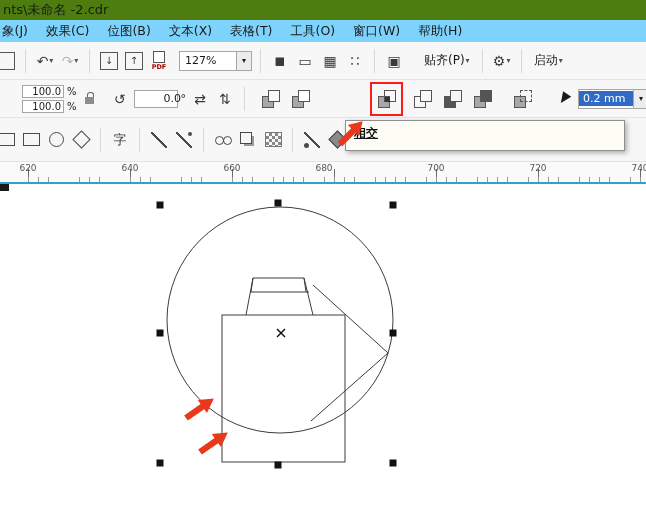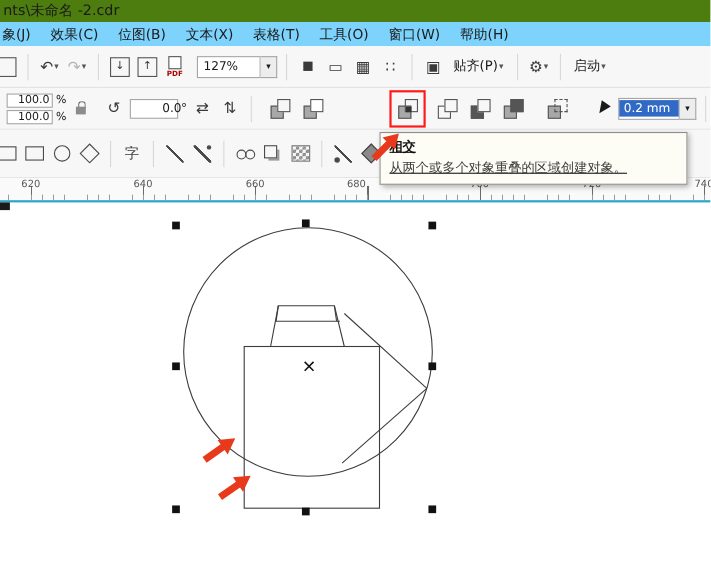--- a/index.html
+++ b/index.html
@@ -34,21 +34,21 @@
   .pdf-page { width:10px; height:10px; border:1px solid #555; background:#fff; margin-bottom:1px; }
   .pdf-text { font-size:6.5px; font-weight:bold; color:#a00; }
 
   .combo { display:flex; align-items:center; flex:none; }
   .combo-value { border:1px solid #a6a6a6; background:#fff; height:20px; font-size:11px; display:flex; align-items:center; padding:0 5px; box-sizing:border-box; }
   .zoom-val { width:58px; }
   .combo-arrow { width:15px; height:20px; border:1px solid #a6a6a6; border-left:none; background:#ededed;
                  display:flex; align-items:center; justify-content:center; font-size:8px; box-sizing:border-box; }
 
   
-  .scale-group { display:flex; flex-direction:column; gap:2px; margin-left:4px; flex:none; }
+  .scale-group { display:flex; flex-direction:column; gap:2px; margin-left:20px; flex:none; }
   .scale-row { display:flex; align-items:center; gap:3px; font-size:10px; }
   .mini-field { width:42px; height:13px; border:1px solid #a6a6a6; background:#fff; font-size:10px;
                 display:inline-flex; align-items:center; justify-content:flex-end; padding:0 2px; box-sizing:border-box; }
   .lock-i { position:relative; width:11px; height:13px; }
   .lock-i::before { content:""; position:absolute; left:2px; top:0; width:5px; height:6px; border:1.5px solid #666;
                     border-bottom:none; border-radius:3px 3px 0 0; }
   .lock-i::after { content:""; position:absolute; left:0; top:5px; width:9px; height:7px; background:#8c8c8c; }
   .field { border:1px solid #a6a6a6; background:#fff; font-size:11px; height:18px; display:inline-flex;
            align-items:center; padding:0 4px; box-sizing:border-box; flex:none; }
   .rot-field { width:44px;padding-left:29px; }
@@ -204,21 +204,21 @@
   <div class="icon-btn">
       <span>▦</span>
     </div>
   <div class="icon-btn">
       <span>∷</span>
     </div>
   <div class="sep"></div>
   <div class="icon-btn">
       <span>▣</span>
     </div>
-  <div class="txt-btn" style="margin-left:0;">
+  <div class="txt-btn" style="margin-left:12px;">
     <span>贴齐(P)</span>
     <span class="drop">▾</span>
   </div>
   <div class="sep"></div>
   <div class="icon-btn">
     <span>⚙</span>
     <span class="drop">▾</span>
   </div>
   <div class="sep"></div>
   <div class="txt-btn">
@@ -347,18 +347,17 @@
   <span class="ruler-label" style="left:232px;">660</span>
   <span class="ruler-label" style="left:324px;">680</span>
   <span class="ruler-label" style="left:436px;">700</span>
   <span class="ruler-label" style="left:538px;">720</span>
   <span class="ruler-label" style="left:640px;">740</span>
 </div>
 <div class="origin-mark"></div>
 
 <div class="tooltip">
   <div class="tt-title">相交</div>
-  <div class="tt-desc">从两个或多个对象重叠的区域创建对象。</div>
 </div>
 
 <svg class="annot-top" width="48" height="48" viewBox="0 0 48 48">
   <polygon fill="#e8391c" points="0,-3.2 19,-3.2 19,-8 32,0 19,8 19,3.2 0,3.2" transform="translate(8,42) rotate(-45)"></polygon>
 </svg>
 
 </body></html>

